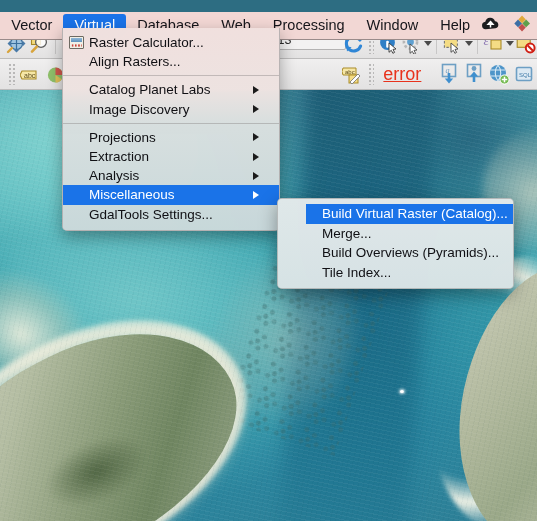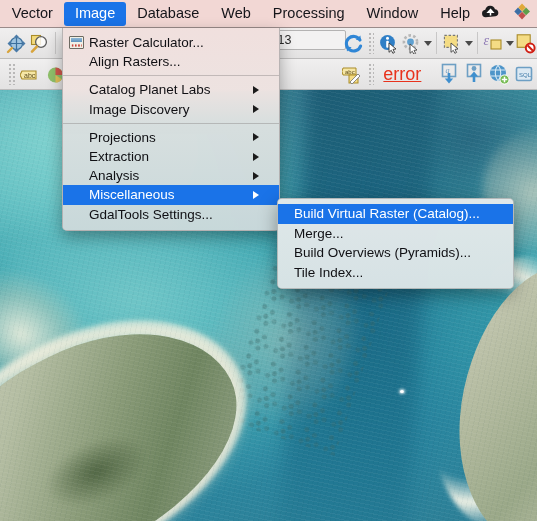--- a/index.html
+++ b/index.html
@@ -116,21 +116,21 @@
   }
   .water-texture {
     position:absolute; inset:0; opacity:.20;
     background-image:
       repeating-linear-gradient(12deg, rgba(255,255,255,.25) 0 1px, transparent 1px 4px),
       repeating-linear-gradient(102deg, rgba(0,40,60,.18) 0 1px, transparent 1px 5px);
   }
 
   
   #menubar {
-    position:absolute; left:0; top:0; width:537px; height:28px;
+    position:absolute; left:0; top:12px; width:537px; height:28px;
     background:#f2d7d4;
     border-bottom:1px solid #9a8b8a;
     display:flex; align-items:center;
   }
   .mb-item {
     font-size:14.5px; color:#15151a; padding:3px 11px 4px; margin:0; line-height:17px;
     white-space:nowrap; border-radius:3px;
   }
   .mb-item.active { background:#1a73e8; color:#ffffff; }
   .mb-right { margin-left:auto; display:flex; align-items:center; gap:13px; padding-right:6px; }
@@ -198,21 +198,21 @@
     border-radius:5px;
     box-shadow:0 6px 18px rgba(0,0,0,.35);
     padding:5px 0 6px;
     overflow:hidden;
   }
   #misc-submenu .tint {
     position:absolute; inset:0; z-index:1;
     background:linear-gradient(180deg, rgba(224,232,233,.93), rgba(214,226,228,.92));
   }
   #misc-submenu .mi-wrap { position:relative; z-index:2; }
-  #misc-submenu .mi { padding-left:16px; height:19.6px; }
+  #misc-submenu .mi { padding-left:16px; height:19.6px;margin-left:28px; }
 
   .calc-icon {
     width:15px;height:13px;margin-top:1px;border:1px solid #6d6a62;background:#f2f0e6;
     display:block; position:relative; border-radius:1px;
   }
   .calc-icon::before{content:"";position:absolute;left:1px;top:1px;right:1px;height:4px;
     background:linear-gradient(180deg,#8fb7d6,#5f93bd);}
   .calc-icon::after{content:"";position:absolute;left:1px;top:6.5px;right:1px;bottom:1px;
     background-image:radial-gradient(circle,#c9443a 0 1px,transparent 1.2px);background-size:3.2px 3px;}
 </style>
@@ -371,21 +371,21 @@
         <rect x="3.5" y="4.5" width="15" height="13" rx="1.5" fill="#dce9f3" stroke="#6d9fc4" stroke-width="1.6"></rect>
         <text x="6" y="13.5" font-family="Liberation Sans, sans-serif" font-size="6" fill="#3f7aa8">SQL</text>
       </svg>
     </div>
   </div>
 </div>
 
 <div id="menubar">
   <div style="width:14px"></div>
   <div class="mb-item">Vector</div>
-  <div class="mb-item active">Image</div>
+  <div class="mb-item active">Virtual</div>
   <div class="mb-item">Database</div>
   <div class="mb-item">Web</div>
   <div class="mb-item">Processing</div>
   <div class="mb-item">Window</div>
   <div class="mb-item">Help</div>
   <div class="mb-right">
     <span>
       <svg width="19" height="15" viewBox="0 0 19 15">
         <path d="M4.6 13.2a3.7 3.7 0 01-.3-7.37A5 5 0 0114 5.2a3.6 3.6 0 01.5 7.1z" fill="#1d1d1f"></path>
         <path d="M9.5 11.6V6.4M9.5 5.6l2.4 2.6H7.1z" stroke="#ffffff" stroke-width="1.5" fill="#ffffff"></path>

